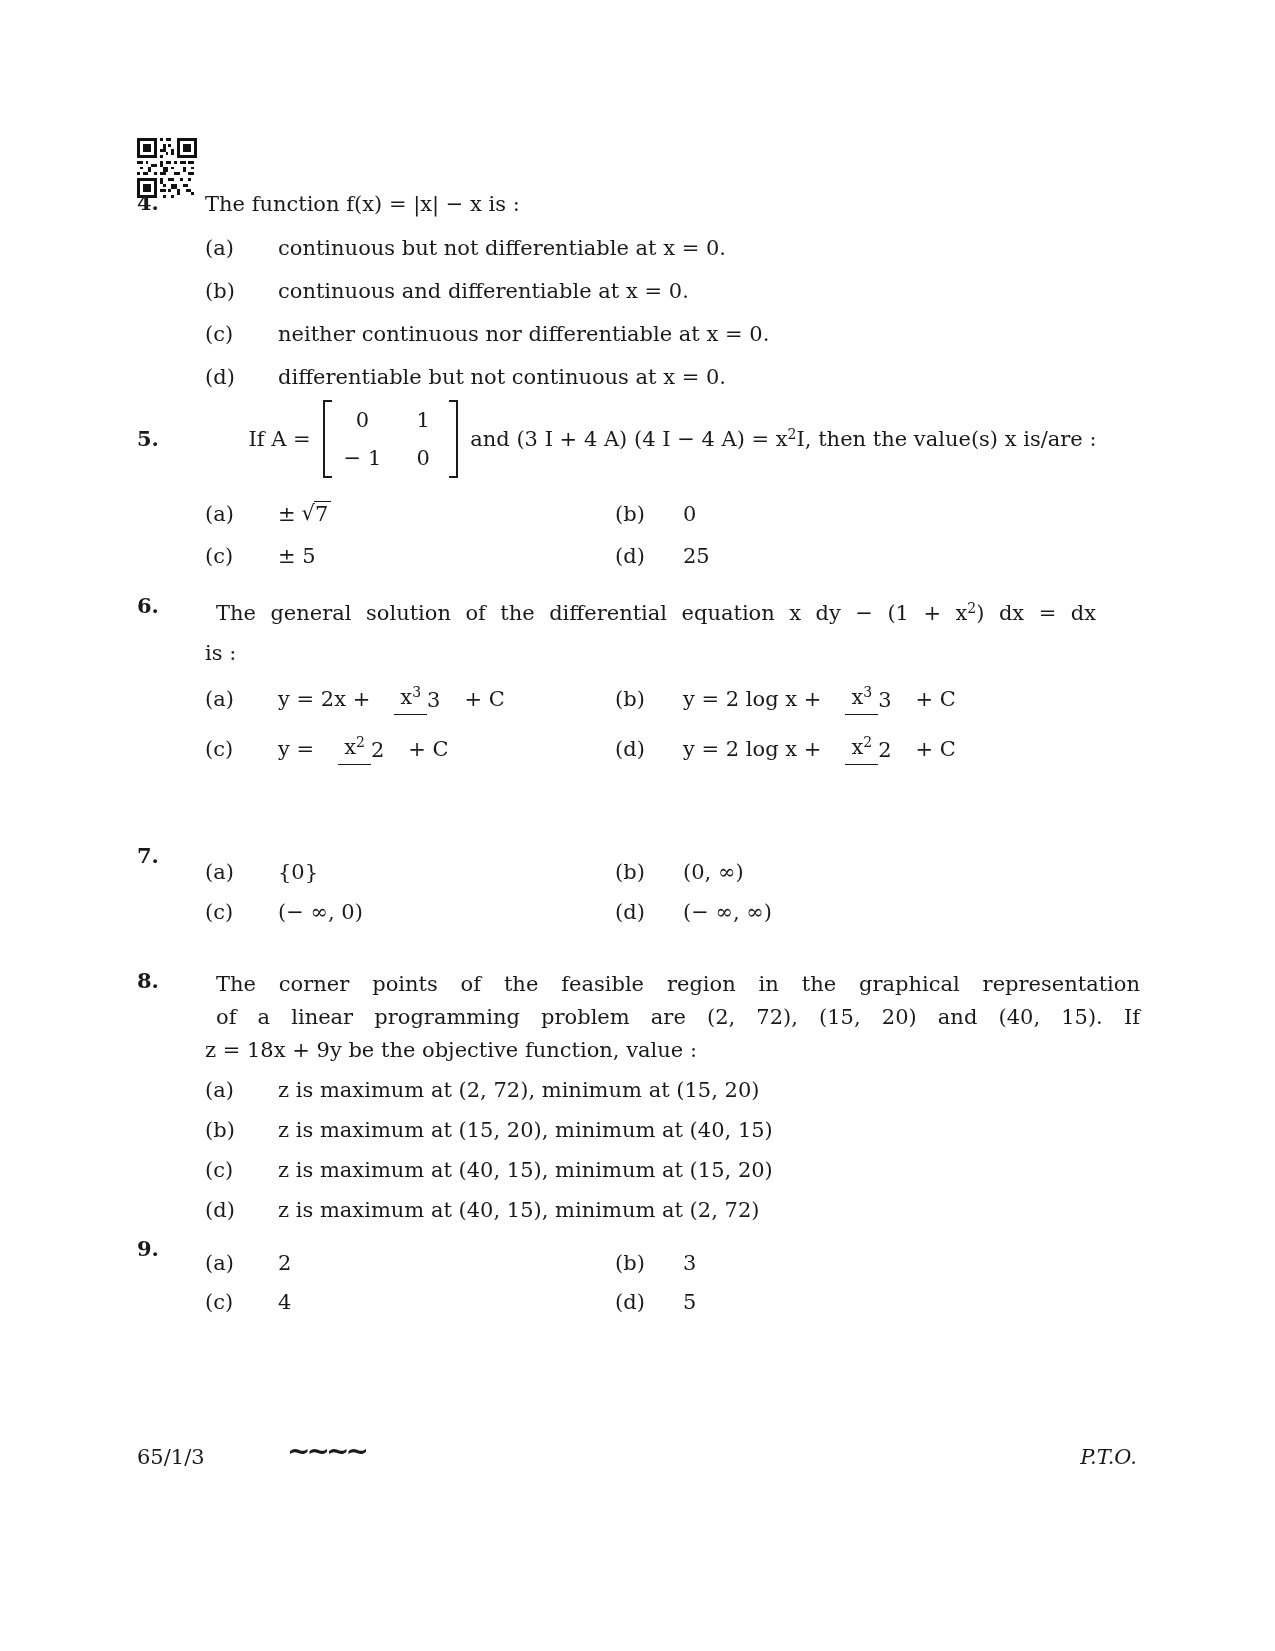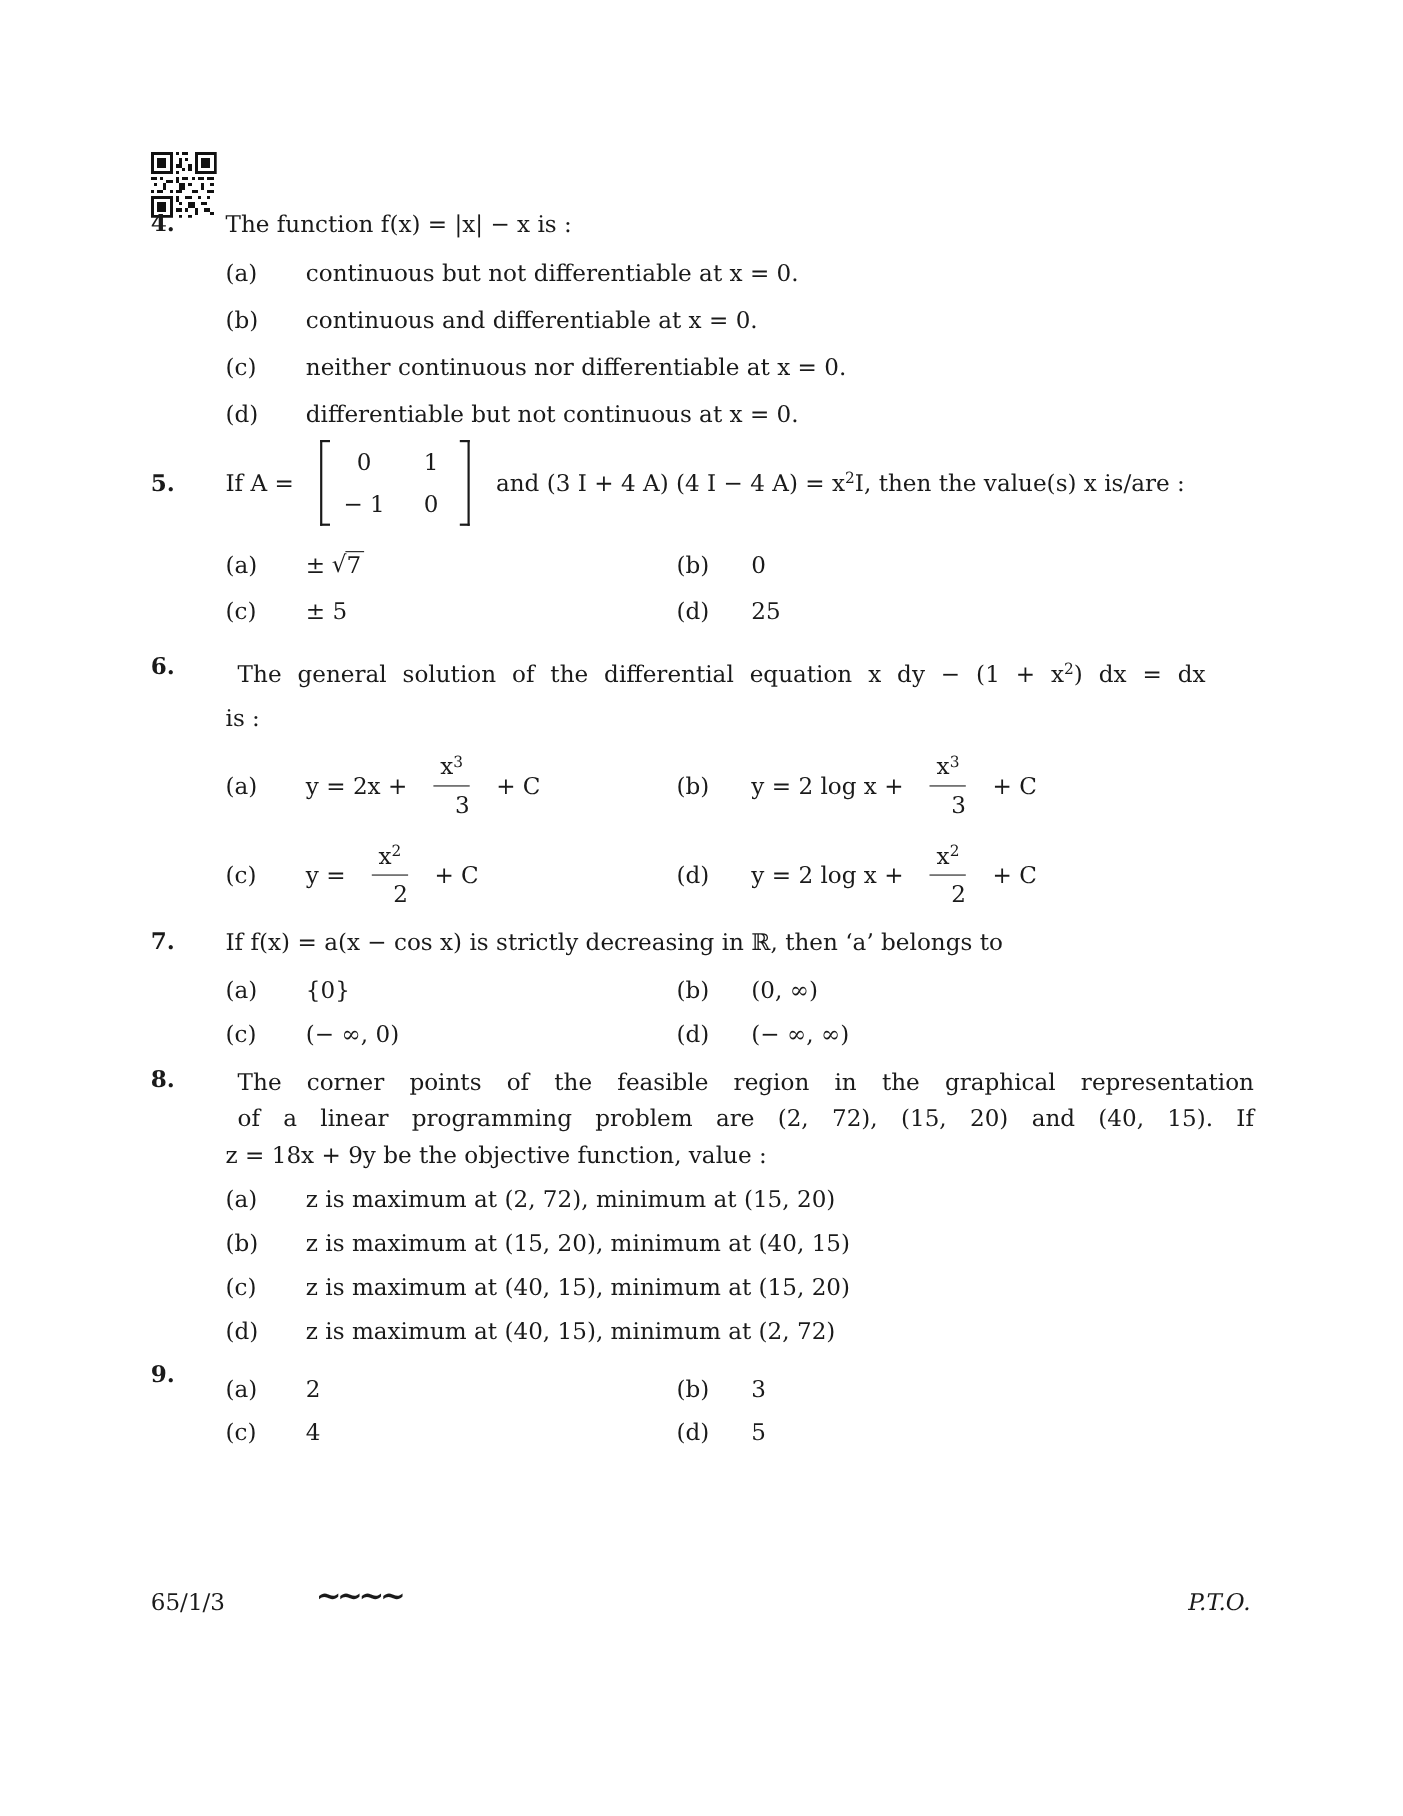--- a/index.html
+++ b/index.html
@@ -26,36 +26,36 @@
   .lh40 { line-height:40px; }
   .just { text-align:justify; text-align-last:justify;margin-left:11px; }
 
   
   .optrow { display:grid; grid-template-columns:73px 337px 68px 1fr; align-items:center; line-height:28px; }
   .optrow1 { display:grid; grid-template-columns:73px 1fr; line-height:28px; }
   .olabel { }
   sup { font-size:14px; line-height:0; vertical-align:7px; }
 
   
-  .mathline { display:flex; align-items:center; gap:24px; line-height:28px; }
+  .mathline { display:flex; align-items:center; gap:12px; line-height:28px;justify-content:center; }
   .matrix { display:inline-flex; align-items:stretch; }
   .br { width:9px; flex:0 0 9px; }
   .brl { border-left:2.2px solid #1a1a1a; border-top:2.2px solid #1a1a1a; border-bottom:2.2px solid #1a1a1a; }
   .brr { border-right:2.2px solid #1a1a1a; border-top:2.2px solid #1a1a1a; border-bottom:2.2px solid #1a1a1a; }
   .mcells { display:grid; grid-template-columns:auto auto; column-gap:28px; row-gap:10px; padding:6px 12px; }
   .mc { text-align:center; min-width:28px; }
 
   
   .sqrt { display:inline; white-space:nowrap; }
   .rad { display:inline-block; transform:translateY(-1px); margin-left:6px; }
   .radarg { border-top:1.8px solid #1a1a1a; padding:0 3px 0 1px; margin-left:-1px; }
 
   
   .expr { display:inline-flex; align-items:center; gap:24px; }
-  .frac { display:inline-flex; flex-direction:column; align-items:flex-end; }
+  .frac { display:inline-flex; flex-direction:row; align-items:flex-start; }
   .frac .num { padding:0 6px 3px 6px; border-bottom:1.8px solid #1a1a1a; text-align:center; }
   .frac .den { padding-top:3px; text-align:center; }
 
   
   .footer { position:absolute; left:137px; right:138px; top:1442px; height:34px; line-height:30px; }
   .fcode { position:absolute; left:0; top:0; }
   .fsquiggle { position:absolute; left:150px; top:-6px; font-weight:bold; font-size:28px; letter-spacing:-4px; }
   .fpage { position:absolute; left:0; right:70px; top:0; text-align:center; }
   .fpto { position:absolute; right:0; top:0; font-style:italic;margin-left:12px; }
 </style>
@@ -230,21 +230,20 @@
             <span>+ C</span>
           </span>
         </div>
       </div>
     </div>
   </section>
 
   <section class="q" style="top:843px">
     <div class="qnum">7.</div>
     <div class="qbody">
-      <div class="qtext">If f(x) = a(x − cos x) is strictly decreasing in ℝ, then ‘a’ belongs to</div>
       <div style="margin-top:15px">
         <div class="optrow">
           <span class="olabel">(a)</span>
           <span>{0}</span>
           <span class="olabel">(b)</span>
           <span>(0, ∞)</span>
         </div>
         <div class="optrow" style="margin-top:12px">
           <span class="olabel">(c)</span>
           <span>(− ∞, 0)</span>

